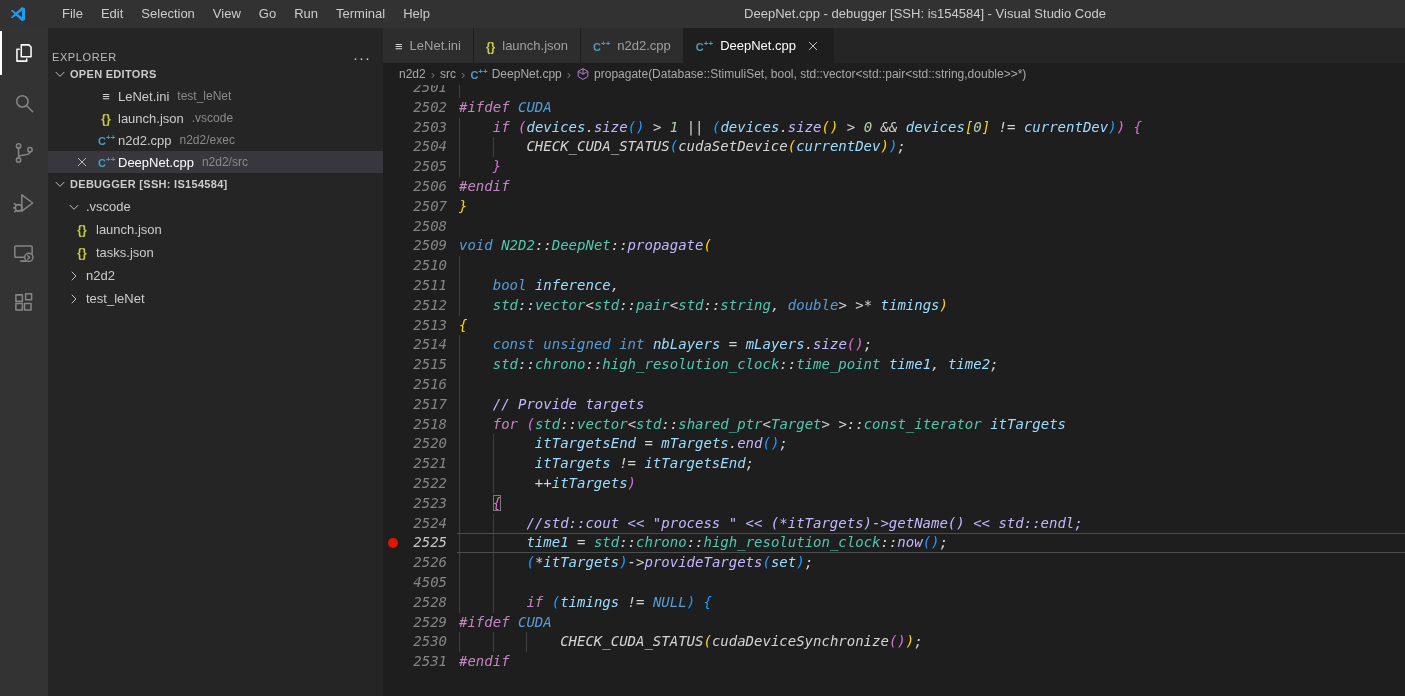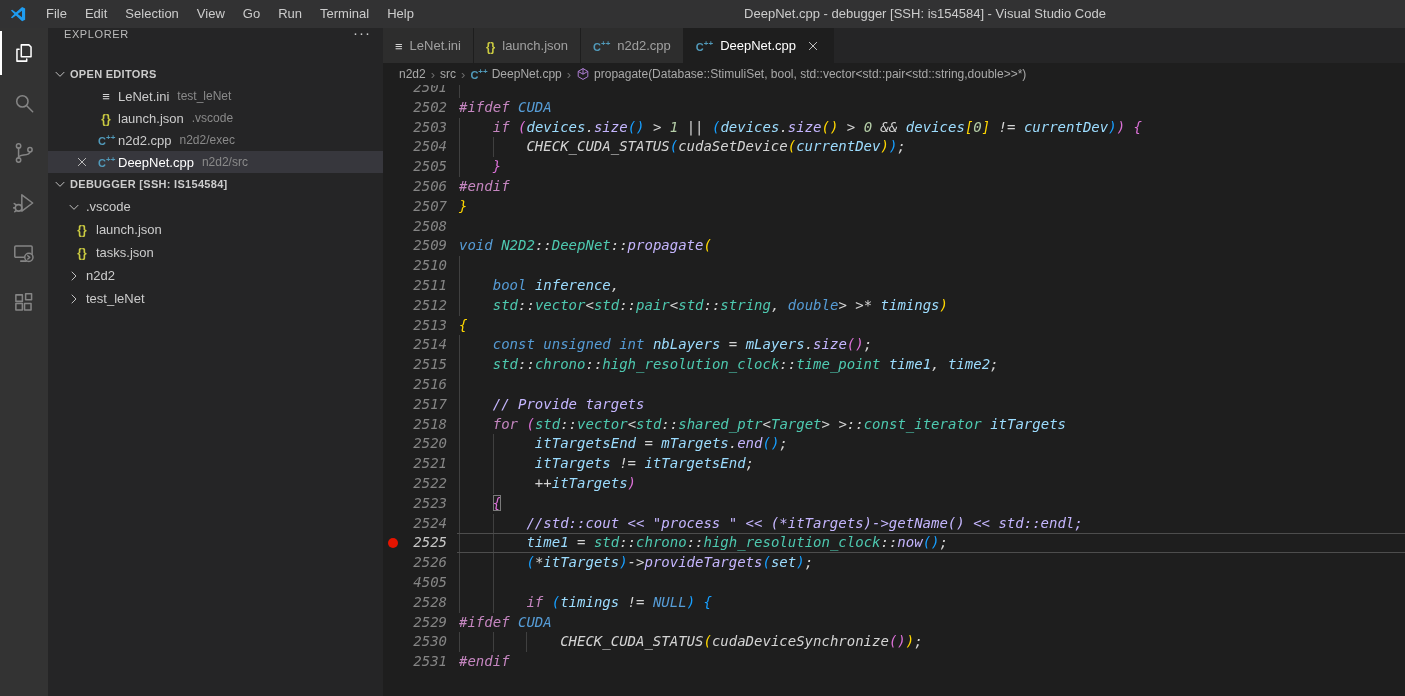--- a/index.html
+++ b/index.html
@@ -1,33 +1,33 @@
 <!DOCTYPE html>
 <html><head>
 <meta charset="utf-8">
 <style>
   html,body{margin:0;padding:0;background:#1e1e1e;}
   .app{position:relative;width:1405px;height:696px;overflow:hidden;background:#1e1e1e;
        font-family:"Liberation Sans",sans-serif;color:#cccccc;-webkit-font-smoothing:antialiased;}
   
-  .titlebar{position:absolute;left:0;top:0;width:1405px;height:28px;background:#323233;display:flex;align-items:center;}
+  .titlebar{position:absolute;left:0;top:0;width:1405px;height:28px;background:#323233;display:flex;align-items:center;gap:16px;}
   .vslogo{width:18px;height:18px;margin:0 10px 0 9px;flex:0 0 auto;}
   .menu{display:flex;align-items:center;height:100%;}
   .menu-item{padding:0 9px;font-size:13px;color:#cccccc;line-height:28px;cursor:default;}
   .win-title{position:absolute;left:640px;width:570px;top:0;height:28px;line-height:28px;
              text-align:center;font-size:13px;color:#cccccc;white-space:nowrap;}
   
   .activitybar{position:absolute;left:0;top:28px;width:48px;height:668px;background:#333333;}
   .act-item{position:relative;width:48px;height:50px;display:flex;align-items:center;justify-content:center;color:#858585;cursor:pointer;}
   .act-item.active{color:#ffffff;}
   .act-item.active::before{content:'';position:absolute;left:0;top:3px;bottom:3px;width:2px;background:#ffffff;}
   .act-item svg{width:26px;height:26px;}
   
   .sidebar{position:absolute;left:48px;top:28px;width:335px;height:668px;background:#252526;overflow:hidden;}
-  .sb-title{height:35px;display:flex;align-items:flex-start;padding:0 12px 0 16px;}
+  .sb-title{height:35px;display:flex;align-items:flex-end;padding:0 12px 0 4px;}
   .sb-title-label{font-size:11px;color:#bbbbbb;letter-spacing:.6px;flex:1;}
   .sb-more{color:#cccccc;font-size:15px;letter-spacing:1px;cursor:pointer;line-height:10px;}
   .sb-section-header{height:22px;display:flex;align-items:center;cursor:pointer;}
   .sb-section-header .chev{width:16px;height:16px;margin-left:4px;color:#cccccc;flex:0 0 auto;}
   .sb-section-header .lbl{font-size:11px;font-weight:bold;color:#cccccc;letter-spacing:.3px;margin-left:2px;white-space:nowrap;}
   .oe-row{position:relative;height:22px;display:flex;align-items:center;cursor:pointer;font-size:13px;}
   .oe-row.selected{background:#37373d;}
   .oe-close{position:absolute;left:26px;width:16px;height:16px;color:#c5c5c5;}
   .oe-icon{position:absolute;left:50px;width:16px;text-align:center;}
   .oe-label{margin-left:70px;color:#cccccc;white-space:nowrap;}

